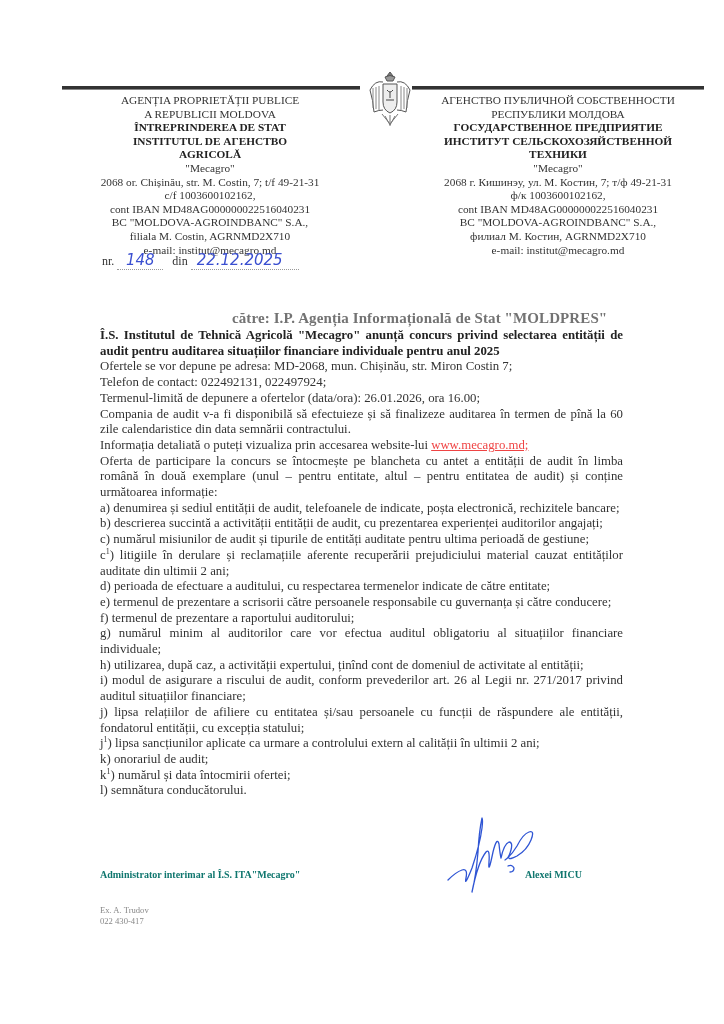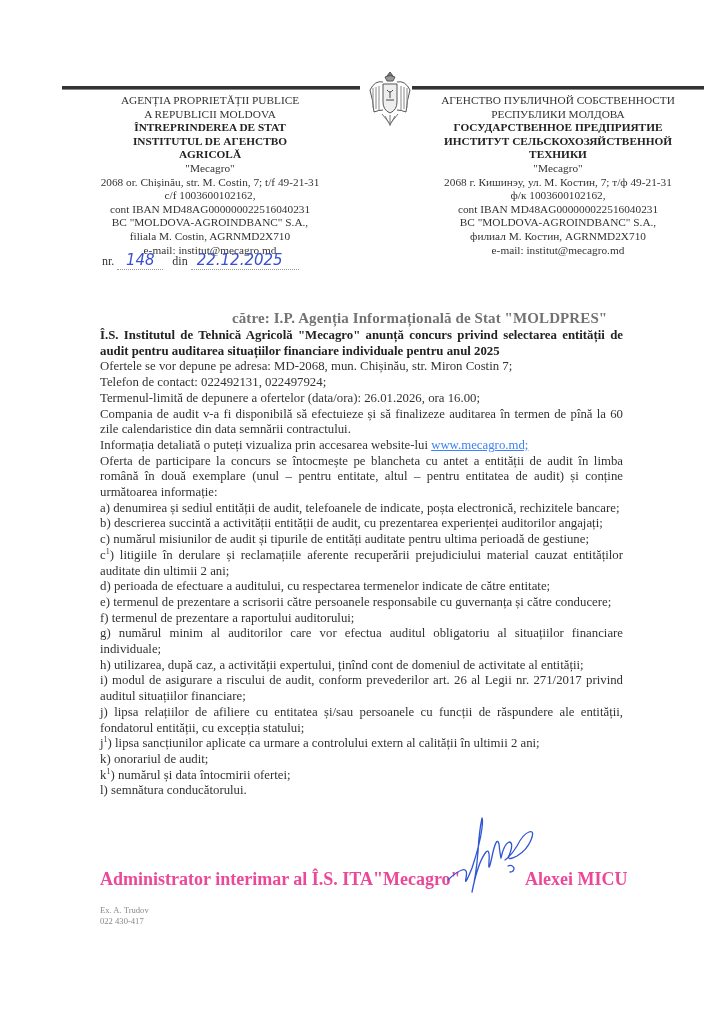--- a/index.html
+++ b/index.html
@@ -15,23 +15,23 @@
   .reg-line { position: absolute; left: 102px; top: 251px; font-size: 12px; color: #333; }
   .reg-line .hw { font-family: "DejaVu Sans", sans-serif; font-style: italic; color: #3a4fd0; font-size: 15px;
                   display: inline-block; border-bottom: 1px dotted #999; padding: 0 6px; }
   .reg-line .num { width: 34px; text-align: center; margin: 0 6px 0 0; }
   .reg-line .date { width: 96px; text-align: left; }
   .recipient { position: absolute; left: 232px; top: 270px; font-size: 15px; font-weight: bold; color: #737373; letter-spacing: 0.1px; margin-top: 40px; }
   .body { position: absolute; left: 100px; top: 328px; width: 523px; font-size: 12.8px; line-height: 15.7px; color: #333; }
   .body p { margin: 0; }
   .body .title { font-weight: bold; color: #222; }
   .body .justify { text-align: justify; }
-  .body a { color: #3b82f6; text-decoration: underline; }
+  .body a { color: #ef4444; text-decoration: underline; }
   .body sup { font-size: 8px; line-height: 0; }
-  .signature-line { position: absolute; left: 100px; top: 869px; font-size: 18px; font-weight: bold; color: #ec4899; }
+  .signature-line { position: absolute; left: 100px; top: 869px; font-size: 10px; font-weight: bold; color: #0f766e; }
   .signature-line .name { position: absolute; left: 425px; top: 0; white-space: nowrap; }
   .sig-svg { position: absolute; left: 446px; top: 812px; width: 110px; height: 86px; }
   .executor { position: absolute; left: 100px; top: 905px; font-size: 8.6px; line-height: 11px; color: #888; }
 </style>
 </head>
 <body>
 
 <div class="header-col left">
   <div class="rule"></div>
   <div id="left-lines">

